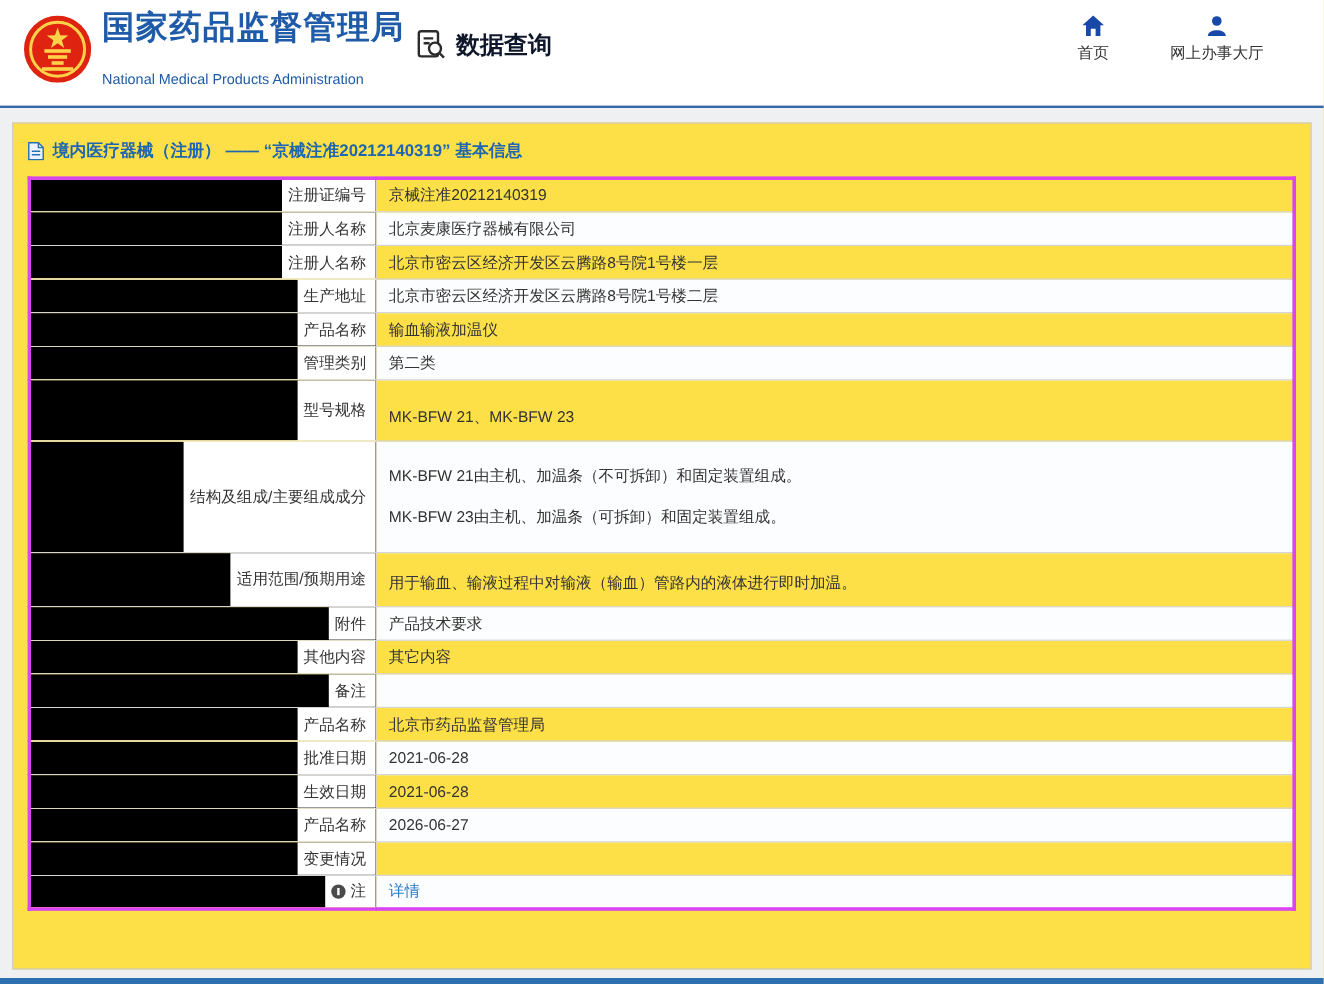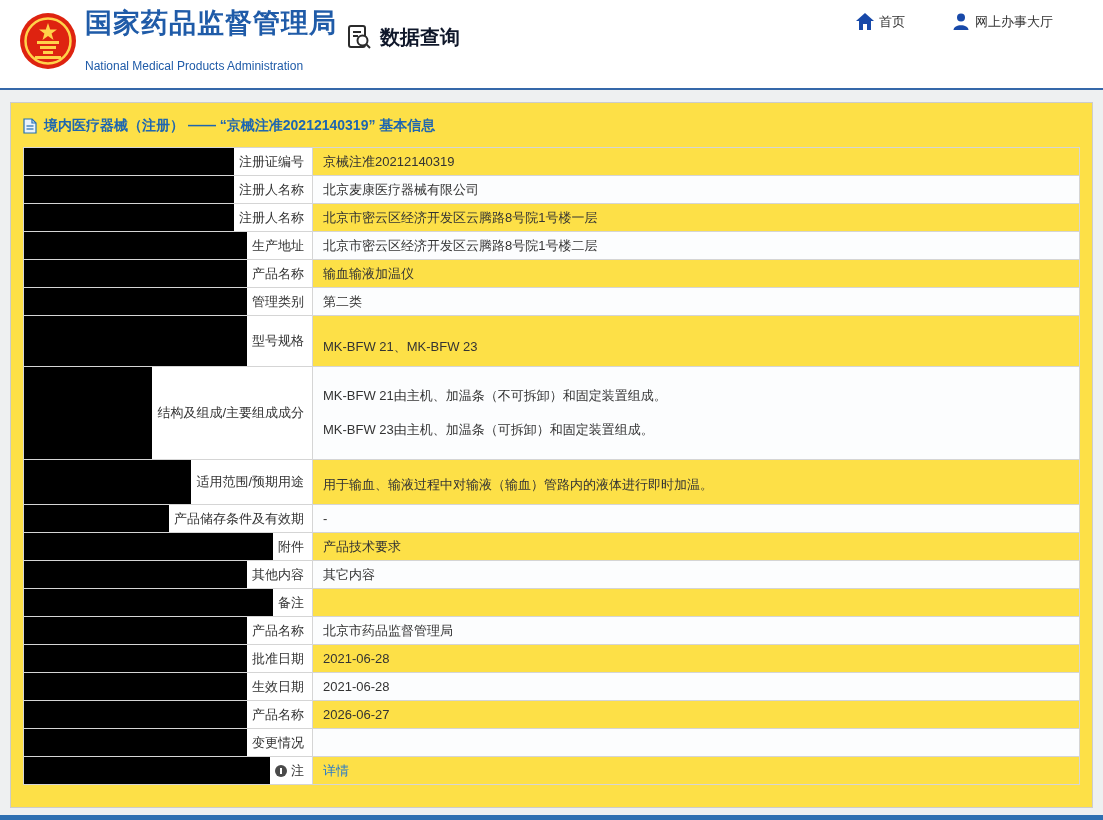--- a/index.html
+++ b/index.html
@@ -19,37 +19,37 @@
   .logo-block { position: absolute; left: 20px; top: 9px; display: flex; align-items: center; gap: 9px; }
   .org-cn { font-size: 27px; font-weight: bold; color: #1f5ba8; letter-spacing: 1px; line-height: 1.1; }
   .org-en { font-size: 12px; color: #1f5ba8; margin-top: 20px; }
   .data-query {
     position: absolute; left: 345px; top: 23px;
     display: flex; align-items: center; gap: 7px;
     font-size: 20px; font-weight: bold; color: #0f172a; cursor: pointer;
   }
   .top-nav { position: absolute; right: 50px; top: 12px; display: flex; gap: 46px; }
   .nav-item {
-    display: flex; flex-direction: row; align-items: center; gap: 4px;
+    display: flex; flex-direction: column; align-items: center; gap: 4px;
     font-size: 13px; color: #333; cursor: pointer; min-width: 36px;
   }
 
   
   .content-card {
     position: absolute; left: 10px; right: 10px; top: 102px; bottom: 12px;
     background: #fde047; border: 1px solid #cccccc;
   }
   .page-title {
     display: flex; align-items: center; gap: 7px;
     padding: 14px 12px 12px 12px;
     color: #1e66b0; font-size: 14px; font-weight: bold;
   }
 
   
-  table.info { border-collapse: collapse; margin: 0 12px; width: calc(100% - 24px); border: 1px solid #d946ef; }
+  table.info { border-collapse: collapse; margin: 0 12px; width: calc(100% - 24px); border: 3px solid #d946ef; }
   table.info td { border: 1px solid #d5d5d5; font-size: 13px; color: #333; vertical-align: middle; }
   .cell-label { width: 289px; background: #000; position: relative; padding: 0; height: 28px; }
   .label-wrap { position: absolute; top: 0; bottom: 0; left: 0; right: 0; display: flex; justify-content: flex-end; }
   .label-box { background: #fff; display: flex; align-items: center; gap: 4px; padding: 0 8px 0 5px; white-space: nowrap; }
   .cell-value { padding: 4px 10px; }
   .cell-value p { margin: 15px 0; line-height: 18px; }
   tr:nth-child(even) .cell-value { background: #fcfdfe; }
   tr:nth-child(7) .cell-value p { margin: 18px 0 6px; }
   tr:nth-child(8) .cell-value p { margin: 16px 0; }
   tr:nth-child(9) .cell-value p { margin: 12px 0 6px; }
@@ -233,30 +233,20 @@
               </div>
             </td>
             <td class="cell-value">
               <p>用于输血、输液过程中对输液（输血）管路内的液体进行即时加温。</p>
             </td>
           </tr>
           <tr>
             <td class="cell-label">
               <div class="label-wrap">
                 <span class="label-box">
-                  <span>产品储存条件及有效期</span>
-                </span>
-              </div>
-            </td>
-            <td class="cell-value"><span>-</span></td>
-          </tr>
-          <tr>
-            <td class="cell-label">
-              <div class="label-wrap">
-                <span class="label-box">
                   <span>附件</span>
                 </span>
               </div>
             </td>
             <td class="cell-value"><span>产品技术要求</span></td>
           </tr>
           <tr>
             <td class="cell-label">
               <div class="label-wrap">
                 <span class="label-box">

